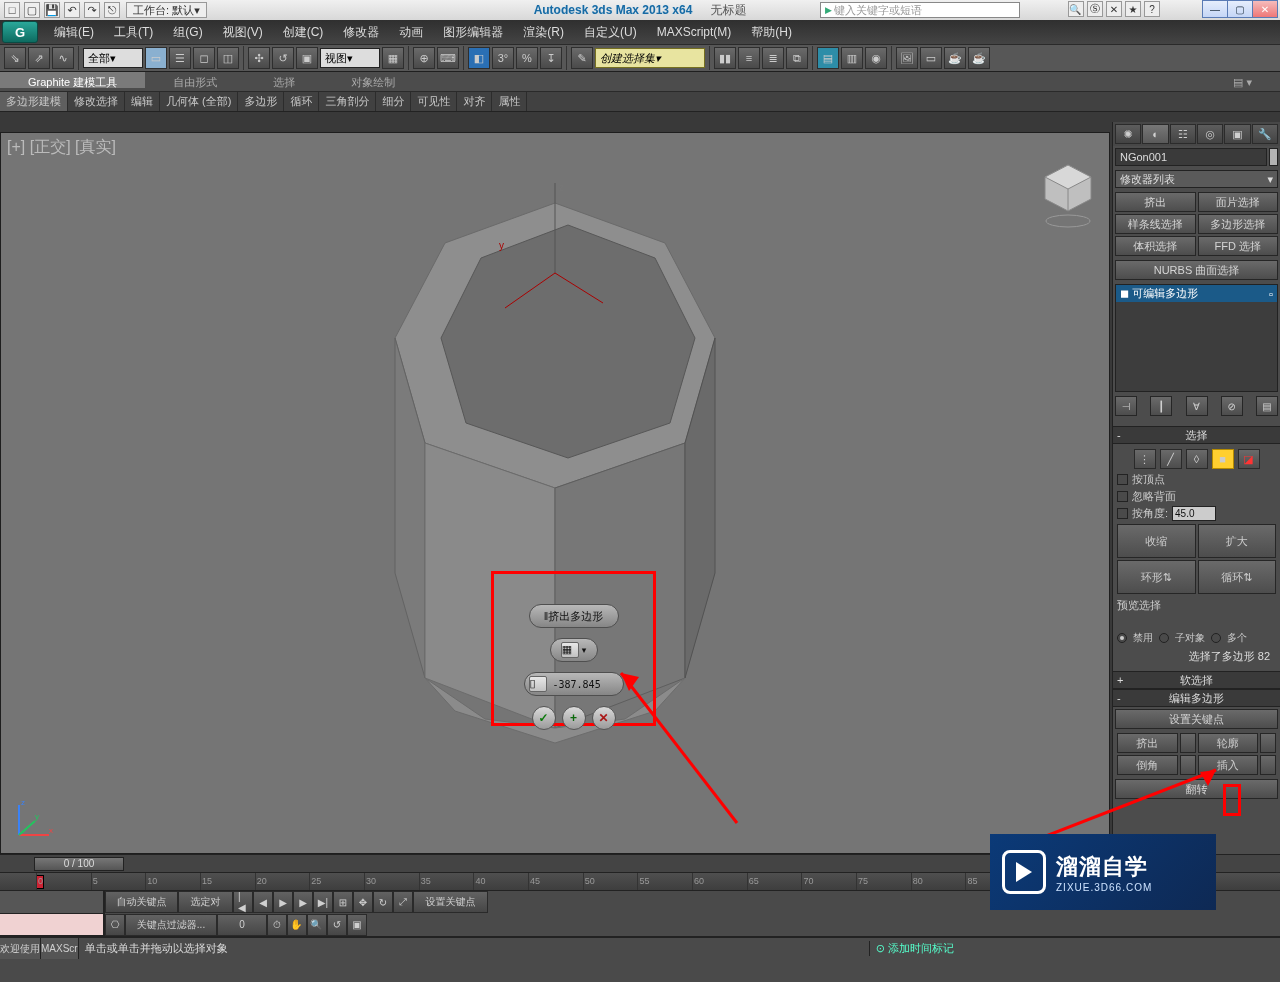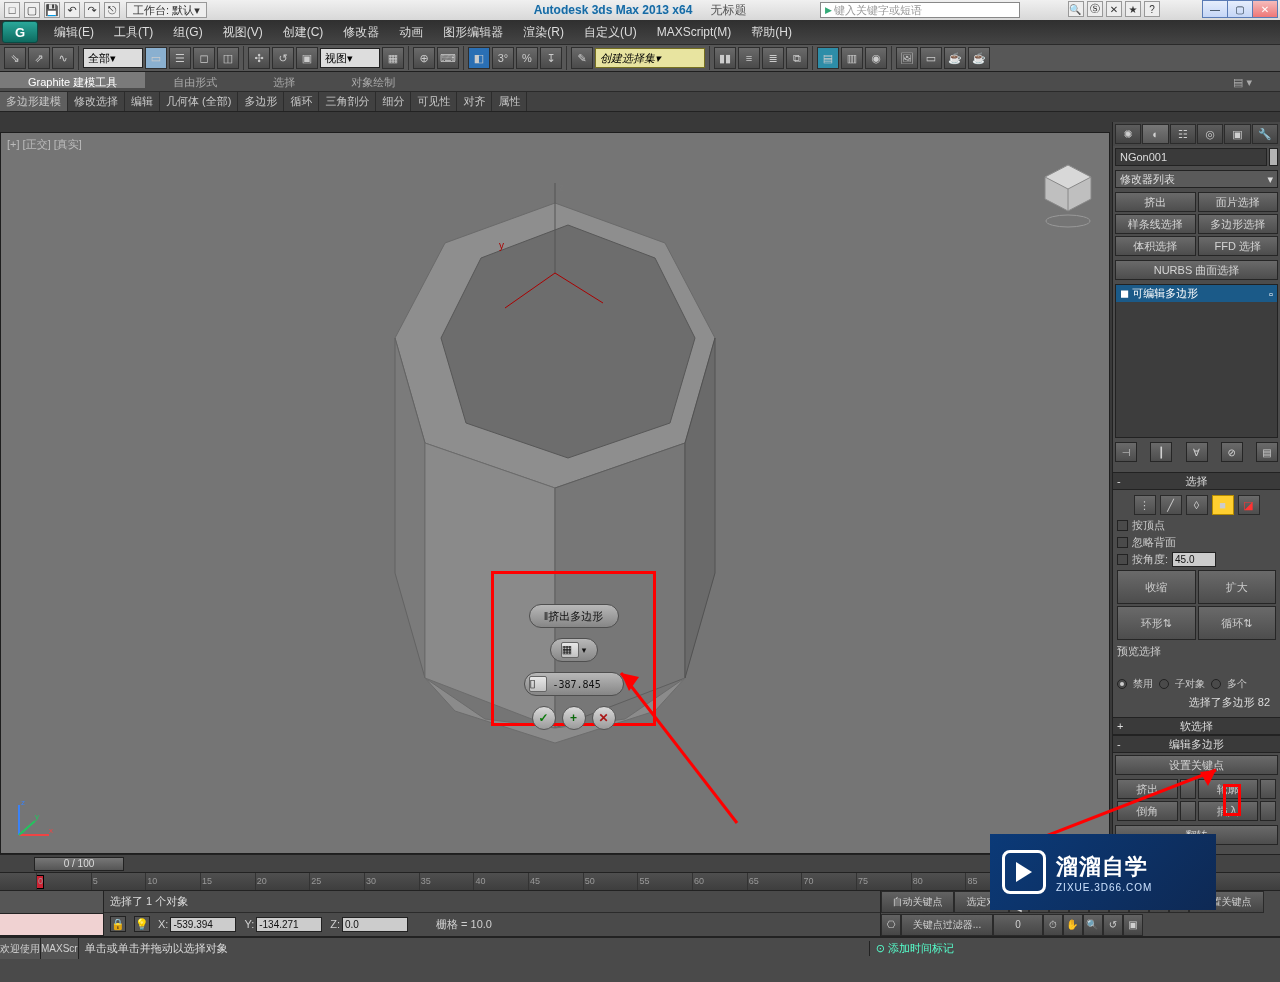--- a/index.html
+++ b/index.html
@@ -26,21 +26,21 @@
 .main-toolbar .tdd { height:20px; border:1px solid #222; background:#ddd; color:#000; font-size:11px; padding:8px 4px; display:flex; align-items:center; min-width:60px;}
 .main-toolbar .sep { width:1px; height:24px; background:#333; margin:0 2px;}
 .ribbon-tabs { height:20px; background:#4c4c4c; display:flex; border-bottom:1px solid #2a2a2a;}
 .ribbon-tabs .rtab { padding:0 28px; height:16px; line-height:20px; font-size:11px; color:#aaa;}
 .ribbon-tabs .rtab.active { background:#7a7a7a; color:#fff;}
 .ribbon-mini { height:20px; background:#414141; display:flex; border-bottom:1px solid #222;}
 .ribbon-mini .mtab { padding:0 6px; height:19px; line-height:19px; font-size:11px; color:#c8c8c8; border-right:1px solid #2c2c2c;}
 .ribbon-mini .mtab.active { background:#5f5f5f; }
 .workspace { position:absolute; top:132px; left:0; right:170px; bottom:128px; background:#444; border:1px solid #1e1e1e; }
 .viewport { position:absolute; inset:0; background:#757575; }
-.vp-label { position:absolute; top:4px; left:6px; color:#bbb; font-size:11px;}
+.vp-label { position:absolute; top:4px; left:6px; color:#bbb; font-size:16px;}
 .vp-cube { position:absolute; top:30px; right:14px; width:54px; height:54px; }
 .axis-gizmo { position:absolute; left:8px; bottom:8px; width:48px; height:48px; }
 .model-holder { position:absolute; left:50%; top:46%; transform:translate(-50%,-50%); }
 .caddy { position:absolute; left:490px; top:438px; width:165px; height:155px; border:3px solid #ff0000;}
 .caddy-inner { position:absolute; left:50%; top:30px; transform:translateX(-50%); display:flex; flex-direction:column; align-items:center; gap:10px; }
 .pill { display:flex; align-items:center; justify-content:center; border-radius:12px; background:linear-gradient(#b8b8b8,#868686); border:1px solid #4f4f4f; height:24px; font-size:11px; color:#111; }
 .pill.title { width:90px; }
 .pill.btnrow { width:48px; gap:3px; padding:0 4px;}
 .pill.long { width:100px; padding:0 4px; gap:3px;}
 .pill .mini { width:18px; height:16px; background:linear-gradient(#e8e8e8,#c2c2c2); border:1px solid #666; border-radius:2px;}
@@ -54,21 +54,21 @@
 .highlight-box { position:absolute; border:3px solid #ff0000; }
 .cmdpanel { position:absolute; top:122px; right:0; width:168px; bottom:128px; background:#4c4c4c; border-left:1px solid #222; display:flex; flex-direction:column; overflow:hidden;}
 .cmdpanel .tabstrip { height:24px; display:flex; background:#474747; gap:1px; padding:2px;}
 .cmdpanel .tabstrip .ptab { flex:1; border:1px solid #2b2b2b; background:linear-gradient(#5d5d5d,#434343); display:flex; align-items:center; justify-content:center; font-size:11px;}
 .cmdpanel .tabstrip .ptab.active { background:linear-gradient(#777,#5a5a5a);}
 .cmdpanel input[type=text].obj { background:#3a3a3a; border:1px solid #222; color:#ddd; height:18px; padding:0 4px; font-size:11px;}
 .cmdpanel .ddcombo { background:#5a5a5a; border:1px solid #222; color:#ddd; height:18px; display:flex; align-items:center; padding:0 4px; font-size:11px; justify-content:space-between; margin:2px;}
 .cmdpanel .btngrid { display:grid; grid-template-columns:1fr 1fr; gap:2px; padding:2px;}
 .cmdpanel .btngrid .b { background:linear-gradient(#6a6a6a,#4d4d4d); border:1px solid #262626; height:20px; font-size:11px; display:flex; align-items:center; justify-content:center; color:#d5d5d5;}
 .cmdpanel .fullbtn { background:linear-gradient(#6a6a6a,#4d4d4d); border:1px solid #262626; height:20px; font-size:11px; display:flex; align-items:center; justify-content:center; color:#d5d5d5; margin:2px;}
-.cmdpanel .stack { border:1px solid #222; background:#3d3d3d; margin:2px; height:154px; overflow:auto;}
+.cmdpanel .stack { border:1px solid #222; background:#3d3d3d; margin:2px; height:108px; overflow:auto;}
 .cmdpanel .stackitem { background:#1b5a88; color:#fff; font-size:11px; padding:1px 4px; display:flex; align-items:center; justify-content:space-between;}
 .cmdpanel .iconrow { display:flex; gap:2px; padding:2px; justify-content:space-between;}
 .cmdpanel .iconrow .ib { width:22px; height:20px; border:1px solid #262626; background:linear-gradient(#6a6a6a,#4d4d4d); display:flex; align-items:center; justify-content:center; font-size:10px;}
 .cmdpanel .rollhdr { background:#3a3a3a; height:18px; display:flex; align-items:center; justify-content:center; font-size:11px; color:#ddd; position:relative; border-top:1px solid #222; border-bottom:1px solid #222;}
 .cmdpanel .rollhdr .pm { position:absolute; left:4px; font-size:11px;}
 .cmdpanel .rollbody { padding:3px 4px; font-size:11px; color:#ccc;}
 .cmdpanel .so-row { display:flex; gap:4px; justify-content:center; padding:2px 0;}
 .cmdpanel .so { width:22px; height:20px; border:1px solid #2a2a2a; background:linear-gradient(#6a6a6a,#4d4d4d); display:flex; align-items:center; justify-content:center;}
 .cmdpanel .so.on { background:#ffcf30; border-color:#b58b00;}
 .cmdpanel .chk { display:flex; align-items:center; gap:4px; height:17px; }
@@ -445,31 +445,20 @@
         <span>90</span>
         <span>95</span>
         <span>100</span>
     </div>
   </div>
   <div class="status-row">
     <div class="left">
       <div class="mini"></div>
       <div class="mini" style="background:#f0d2d2"></div>
     </div>
-    <div class="mid">
-      <div class="line">选择了 1 个对象</div>
-      <div class="coords">
-        <span class="lock">🔒</span>
-        <span class="lock">💡</span>
-        <span class="cf">X:<input value="-539.394" style=""></span>
-        <span class="cf">Y:<input value="-134.271" style=""></span>
-        <span class="cf">Z:<input value="0.0" style=""></span>
-        <span style="margin-left:20px">栅格 = 10.0</span>
-      </div>
-    </div>
     <div class="right">
       <div class="cell" style="width:73px">自动关键点</div>
       <div class="cell" style="width:55px">选定对</div>
       <div class="cell" style="width:20px">|◀</div>
       <div class="cell" style="width:20px">◀</div>
       <div class="cell" style="width:20px">▶</div>
       <div class="cell" style="width:20px">▶</div>
       <div class="cell" style="width:20px">▶|</div>
       <div class="cell" style="width:20px">⊞</div>
       <div class="cell" style="width:20px">✥</div>

